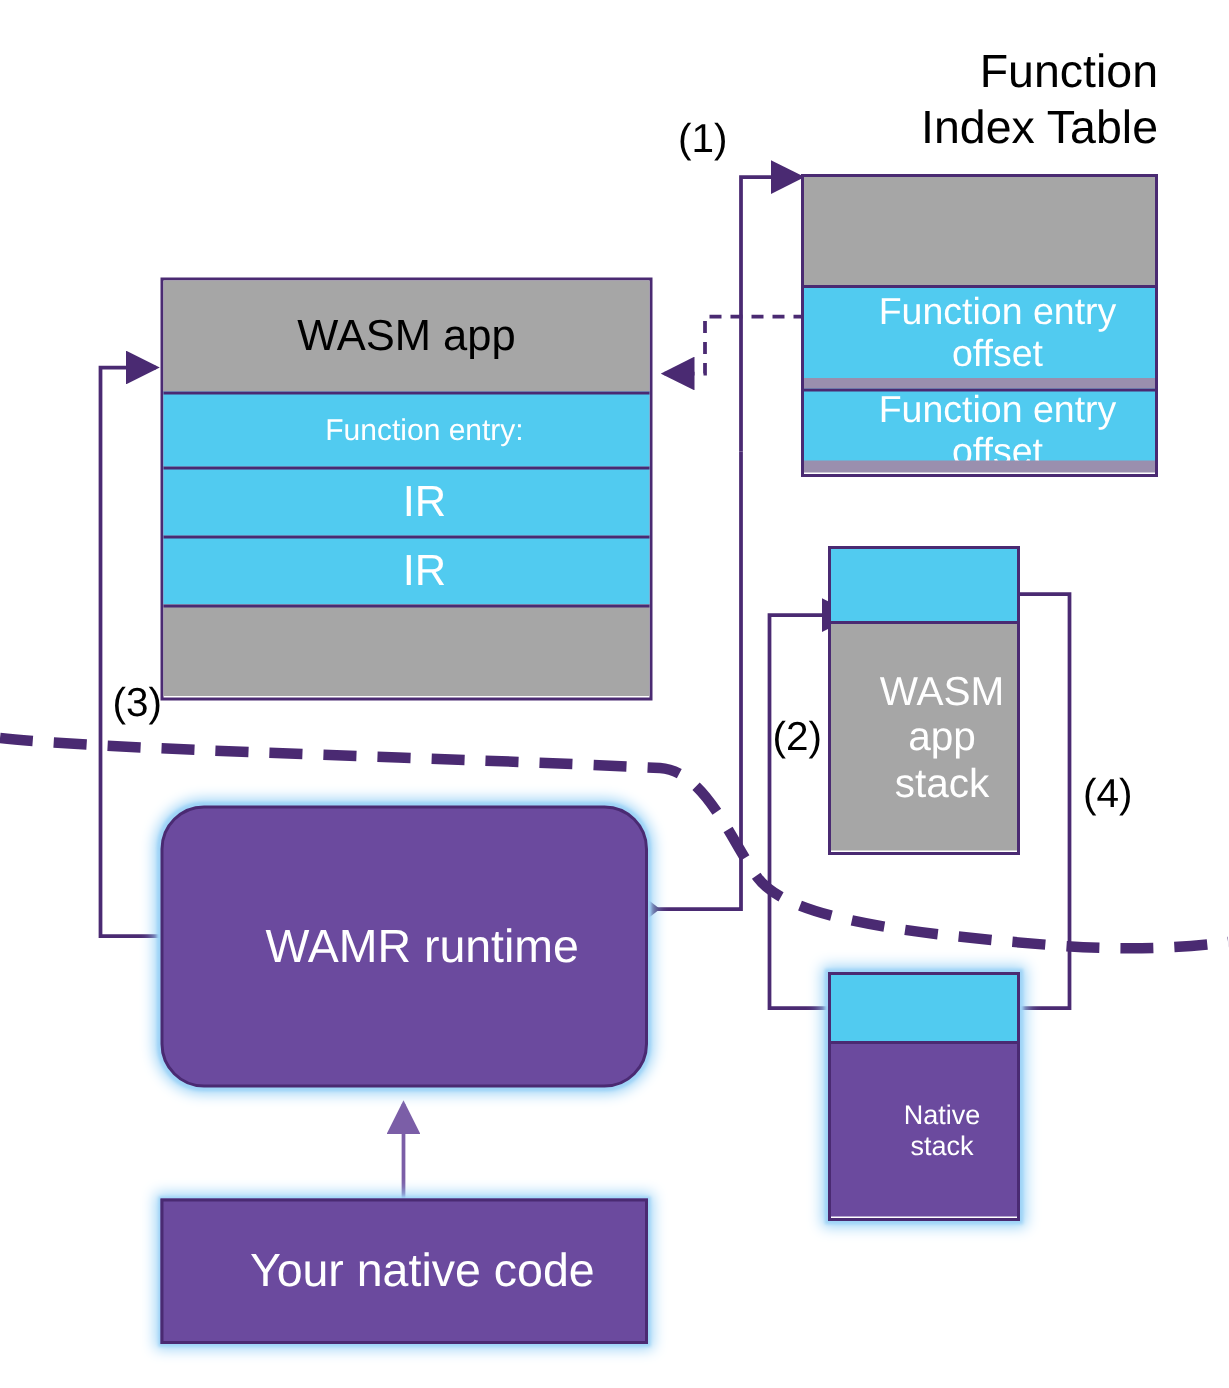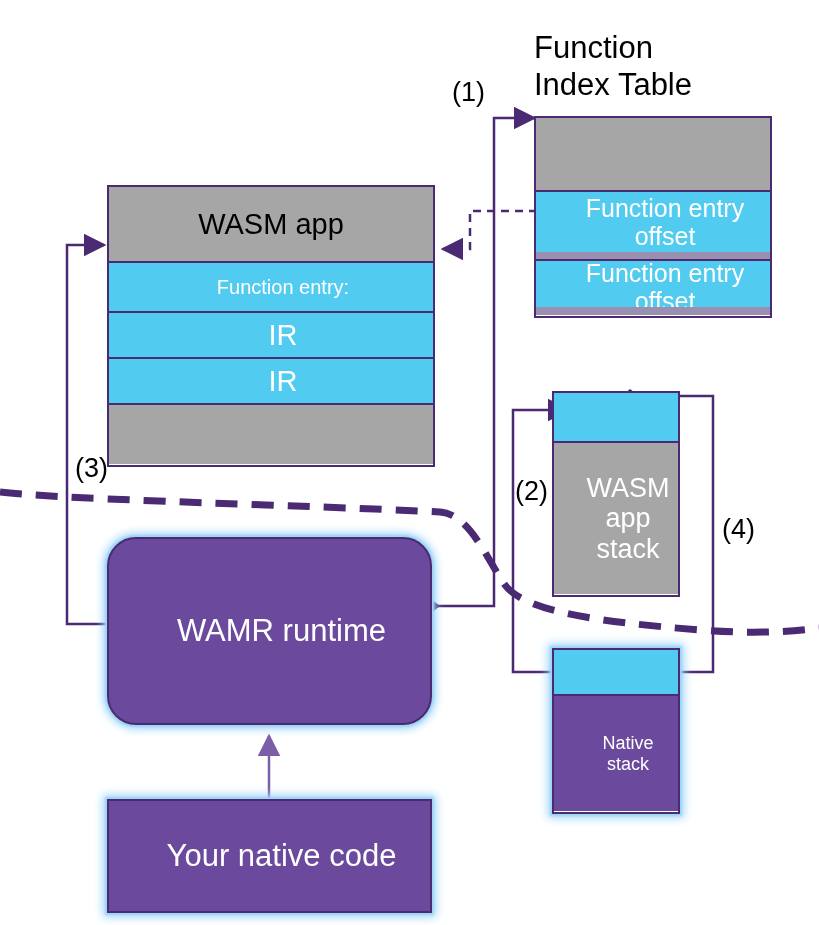--- a/index.html
+++ b/index.html
@@ -49,21 +49,21 @@
     color: #000000;
     font-size: 27px;
     line-height: 1;
     white-space: nowrap;
   }
   .title {
     position: absolute;
     color: #000000;
     font-size: 31px;
     line-height: 1.18;
-    text-align: left;
+    text-align: right;
     white-space: pre-line;
   }
   .sub-sep {
     position: absolute;
     background: #9A8FAE;
   }
 </style>
 </head>
 <body>
 
@@ -148,38 +148,38 @@
     <div class="box cyan t-light" style="left:0; top:124px; width:100%; height:46px; font-size:29px;
                 border-top:2.5px solid #4A2A72;">IR</div>
 
     <div class="box cyan t-light" style="left:0; top:170px; width:100%; height:46px; font-size:29px;
                 border-top:2.5px solid #4A2A72;">IR</div>
 
     <div class="box gray" style="left:0; top:216px; width:100%; height:61px;
                 border-top:2.5px solid #4A2A72;"></div>
   </div>
 
-  <div style="position:absolute; left:552px; top:391px; width:128px; height:206px;
+  <div style="position:absolute; left:552px; top:364px; width:128px; height:206px;
               border:2.5px solid #4A2A72; box-sizing:border-box;">
     <div class="box cyan" style="left:0; top:0; width:100%; height:48px;"></div>
     <div class="box gray t-light" style="left:0; top:48px; width:100%; height:153px; font-size:27px; white-space:pre-line;
                 border-top:2.5px solid #4A2A72;">WASM
 app stack</div>
   </div>
 
   <div class="glow" style="position:absolute; left:552px; top:648px; width:128px; height:166px;
               border:2.5px solid #4A2A72; box-sizing:border-box;">
     <div class="box cyan" style="left:0; top:0; width:100%; height:44px;"></div>
     <div class="box purple t-light" style="left:0; top:44px; width:100%; height:117px; font-size:18px; white-space:pre-line;
                 border-top:2.5px solid #4A2A72;">Native
 stack</div>
   </div>
 
   <div class="box purple outline t-light glow" style="left:107px; top:537px; width:325px; height:188px; font-size:31px;border-radius:29px;">WAMR runtime</div>
 
-  <div class="box purple outline t-light glow" style="left:107px; top:799px; width:325px; height:114px; font-size:31px;">Your native code</div>
+  <div class="box purple outline t-light glow" style="left:107px; top:799px; width:325px; height:97px; font-size:31px;">Your native code</div>
 
   <div class="lbl" style="left:452px; top:79px;">(1)</div>
   <div class="lbl" style="left:515px; top:478px;">(2)</div>
   <div class="lbl" style="left:75px; top:455px;">(3)</div>
   <div class="lbl" style="left:722px; top:516px;">(4)</div>
 
 </div>
 
 </body></html>

